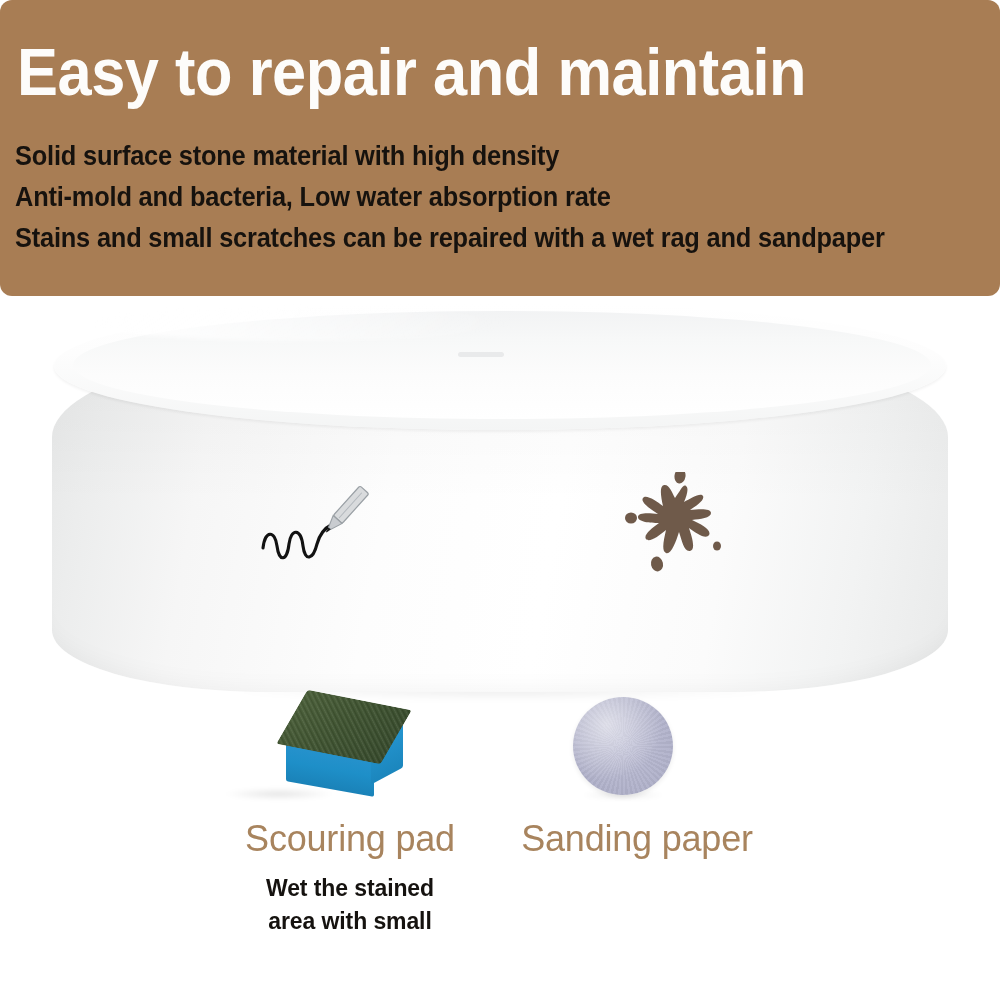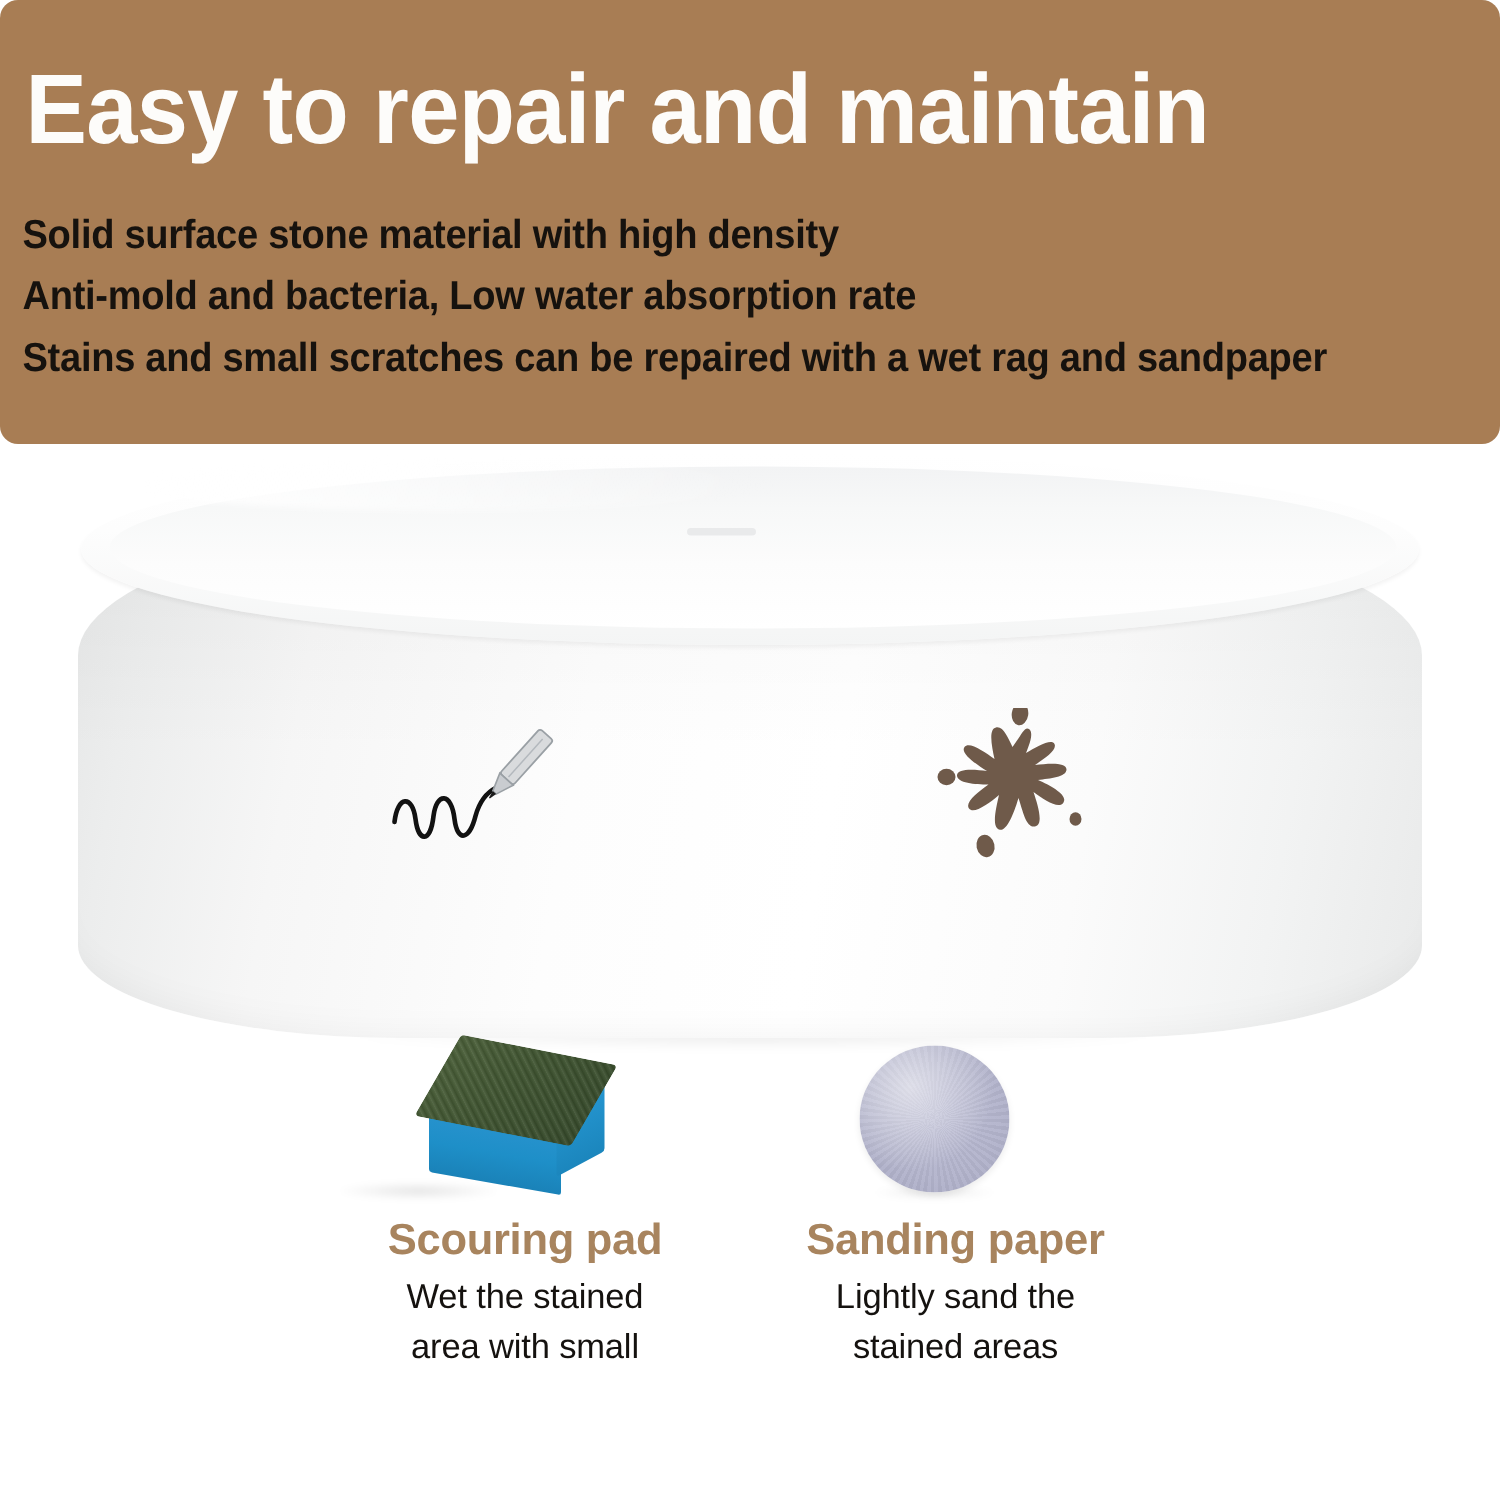--- a/index.html
+++ b/index.html
@@ -268,31 +268,32 @@
     left: 80px;
     top: 98px;
     width: 82px;
     height: 10px;
     border-radius: 50%;
     background: radial-gradient(ellipse at center, rgba(0,0,0,0.08), rgba(0,0,0,0) 72%);
     filter: blur(2px);
   }
 
   .tool-title {
-    font-size: 29px;
+    margin-top: 12px;
+    font-size: 36px;
     line-height: 34px;
-    font-weight: 700;
+    font-weight: 400;
     color: #a8845e;
     letter-spacing: -0.2px;
   }
   .tool-desc {
-    margin-top: 4px;
+    margin-top: 16px;
     font-size: 23px;
     line-height: 33px;
-    font-weight: 400;
+    font-weight: 700;
     color: #15120f;
     letter-spacing: -0.1px;
   }
 </style>
 </head>
 <body>
 
 <div id="header-band">
   <div id="page-title">Easy to repair and maintain</div>
   <div class="feature-line" id="feature-line-0">Solid surface stone material with high density</div>
@@ -363,20 +364,16 @@
         <div>area with small</div>
       </div>
     </div>
 
     <div class="tool-col" id="tool-col-1">
       <div class="tool-art">
         <div id="sanding-shadow"></div>
         <div id="sanding-disc"></div>
       </div>
       <div class="tool-title">Sanding paper</div>
-      <div class="tool-desc">
-        <div>Lightly sand the</div>
-        <div>stained areas</div>
-      </div>
     </div>
 
   </div>
 </div>
 
 </body></html>

